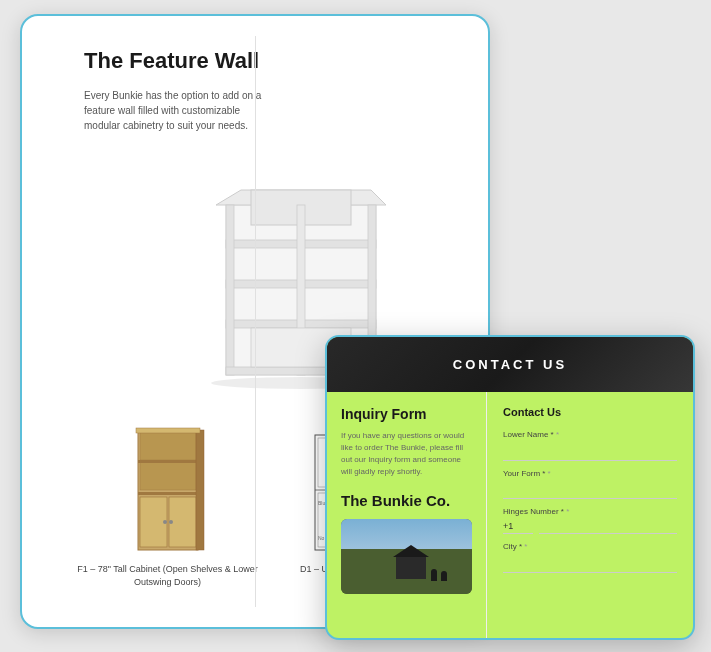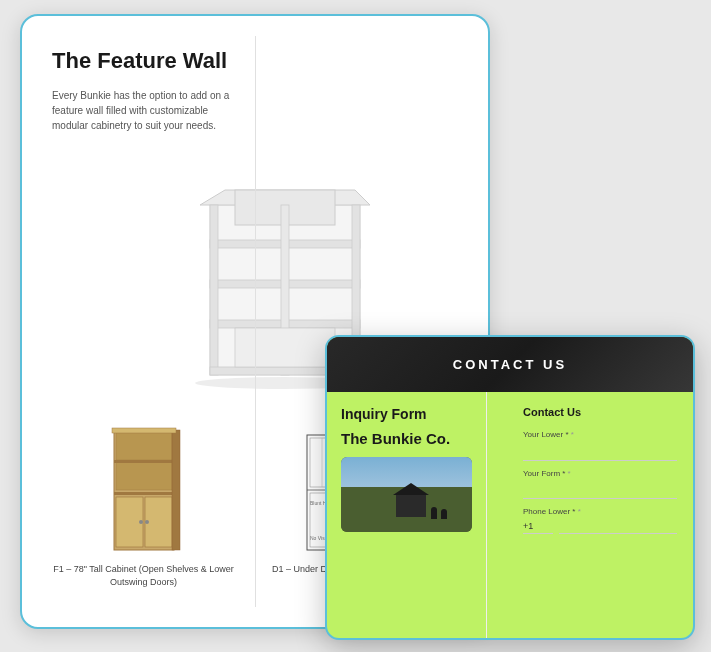--- a/index.html
+++ b/index.html
@@ -18,20 +18,21 @@
       position: absolute;
       top: 14px;
       left: 20px;
       width: 470px;
       height: 615px;
       background: #ffffff;
       border-radius: 18px;
       border: 2.5px solid #5bbfda;
       box-shadow: 0 4px 20px rgba(0,0,0,0.15);
       overflow: hidden;
+      padding-left: 32px;
     }
 
     .main-card-content {
       padding: 32px 30px 20px 30px;
     }
 
     .main-title {
       font-size: 22px;
       font-weight: 700;
       color: #1a1a1a;
@@ -132,21 +133,20 @@
       font-weight: 700;
       letter-spacing: 3px;
       color: #ffffff;
       text-transform: uppercase;
     }
 
     
     .contact-body {
       display: flex;
       height: calc(100% - 55px);
-      gap: 20px;
     }
 
     
     .contact-left {
       width: 160px;
       padding: 14px 14px;
       border-right: 1px solid #eee;
       flex-shrink: 0;
     }
 
@@ -327,52 +327,57 @@
 
   <div class="contact-header">
     <div class="contact-header-bg"></div>
     <span class="contact-header-title">CONTACT US</span>
   </div>
 
   <div class="contact-body">
 
     <div class="contact-left">
       <h2 class="inquiry-title">Inquiry Form</h2>
+      <p class="inquiry-description">If you have any questions or would like to order The Bunkie, please fill out our Inquiry form and someone will gladly reply shortly.</p>
       <p class="bunkie-name">The Bunkie Co.</p>
 
       <div style="margin-top:10px; width:100%; height:75px; border-radius:6px; overflow:hidden; background:#5a6a40; position:relative;">
 
         <div style="position:absolute;top:0;left:0;right:0;height:40px;background:linear-gradient(180deg,#7ab0d4 0%,#a8c8e0 100%);"></div>
 
         <div style="position:absolute;bottom:0;left:0;right:0;height:45px;background:#4a5e30;"></div>
 
         <div style="position:absolute;bottom:15px;left:55px;width:30px;height:22px;background:#2a2a2a;"></div>
         <div style="position:absolute;bottom:37px;left:52px;width:0;height:0;border-left:18px solid transparent;border-right:18px solid transparent;border-bottom:12px solid #1a1a1a;"></div>
 
         <div style="position:absolute;bottom:13px;left:90px;width:6px;height:12px;background:#1a1a1a;border-radius:3px 3px 0 0;"></div>
         <div style="position:absolute;bottom:13px;left:100px;width:6px;height:10px;background:#1a1a1a;border-radius:3px 3px 0 0;"></div>
       </div>
     </div>
 
     <div class="contact-right">
       <h3 class="contact-right-title">Contact Us</h3>
 
       <div class="form-field">
-        <label class="form-label form-label-required">Your Lower *</label>
+        <label class="form-label form-label-required">Lower Name *</label>
         <input type="text" class="form-input" style="">
       </div>
 
       <div class="form-field">
         <label class="form-label form-label-required">Your Form *</label>
         <input type="text" class="form-input" style="">
       </div>
 
       <div class="form-field">
-        <label class="form-label form-label-required">Phone Lower *</label>
+        <label class="form-label form-label-required">Hinges Number *</label>
         <div class="phone-row">
           <input type="text" class="form-input phone-prefix" value="+1" style="">
           <input type="text" class="form-input phone-number" style="">
         </div>
       </div>
 
+      <div class="form-field">
+        <label class="form-label form-label-required">City *</label>
+        <input type="text" class="form-input" style="">
+      </div>
     </div>
   </div>
 </div>
 
 </body></html>

